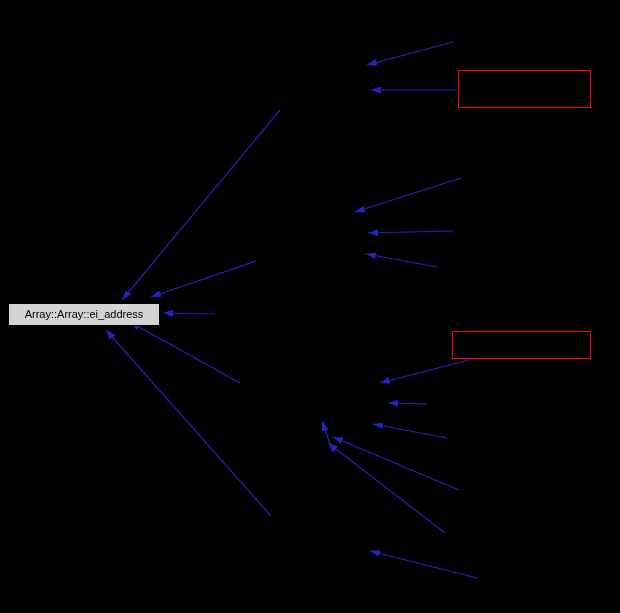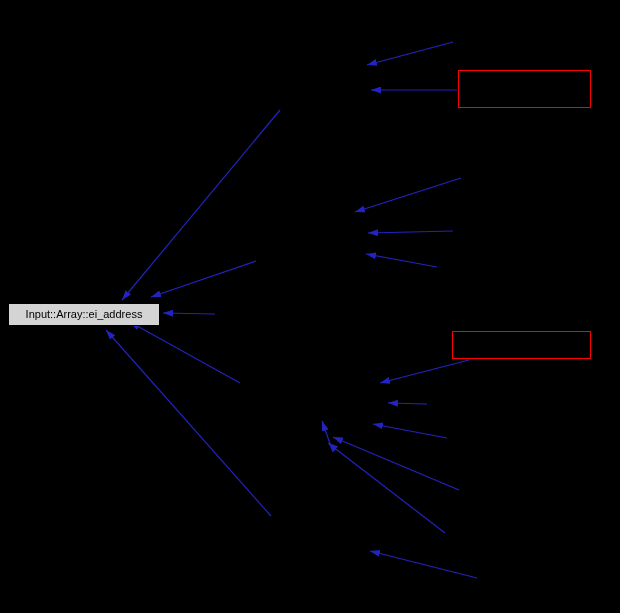--- a/index.html
+++ b/index.html
@@ -59,18 +59,18 @@
         <line x1="240" y1="383" x2="130" y2="322" stroke="#2323c0" stroke-width="1.2" marker-end="url(#arrowhead)"></line>
         <line x1="333" y1="452" x2="322" y2="421" stroke="#2323c0" stroke-width="1.2" marker-end="url(#arrowhead)"></line>
         <line x1="459" y1="490" x2="333" y2="437" stroke="#2323c0" stroke-width="1.2" marker-end="url(#arrowhead)"></line>
         <line x1="445" y1="533" x2="328" y2="443" stroke="#2323c0" stroke-width="1.2" marker-end="url(#arrowhead)"></line>
         <line x1="271" y1="516" x2="106" y2="330" stroke="#2323c0" stroke-width="1.2" marker-end="url(#arrowhead)"></line>
         <line x1="477" y1="578" x2="370" y2="551" stroke="#2323c0" stroke-width="1.2" marker-end="url(#arrowhead)"></line>
       </g>
   </svg>
 
   <div id="main-node" class="gnode main" style="left: 8px; top: 303px; width: 152px; height: 23px; background: rgb(212, 212, 212); color: rgb(0, 0, 0);">
-    <span>Input::Array::ei_address</span>
+    <span>Array::Array::ei_address</span>
   </div>
 
   <div id="red-node-0" class="gnode red" style="left: 458px; top: 70px; width: 133px; height: 38px; border: 1.5px solid rgb(255, 0, 0);"></div>
   <div id="red-node-1" class="gnode red" style="left: 452px; top: 331px; width: 139px; height: 28px; border: 1.5px solid rgb(255, 0, 0);"></div>
 </div>
 
 </body></html>

